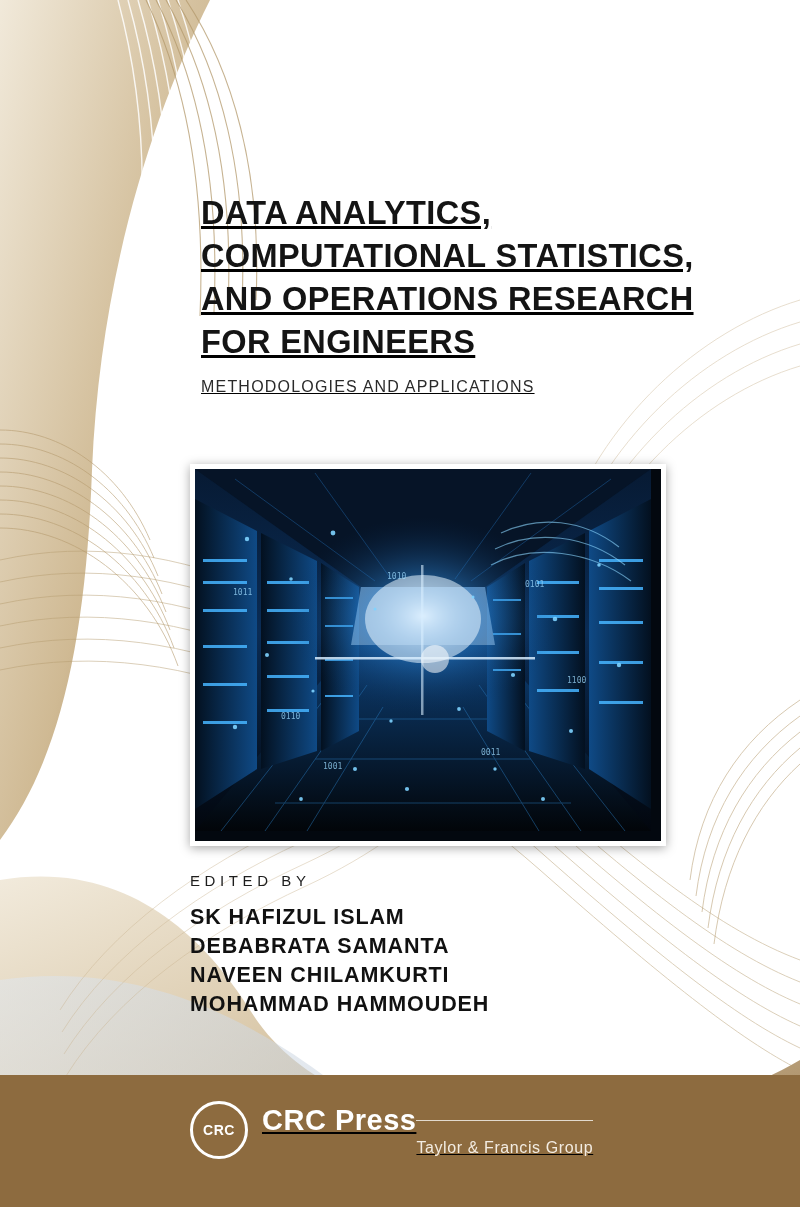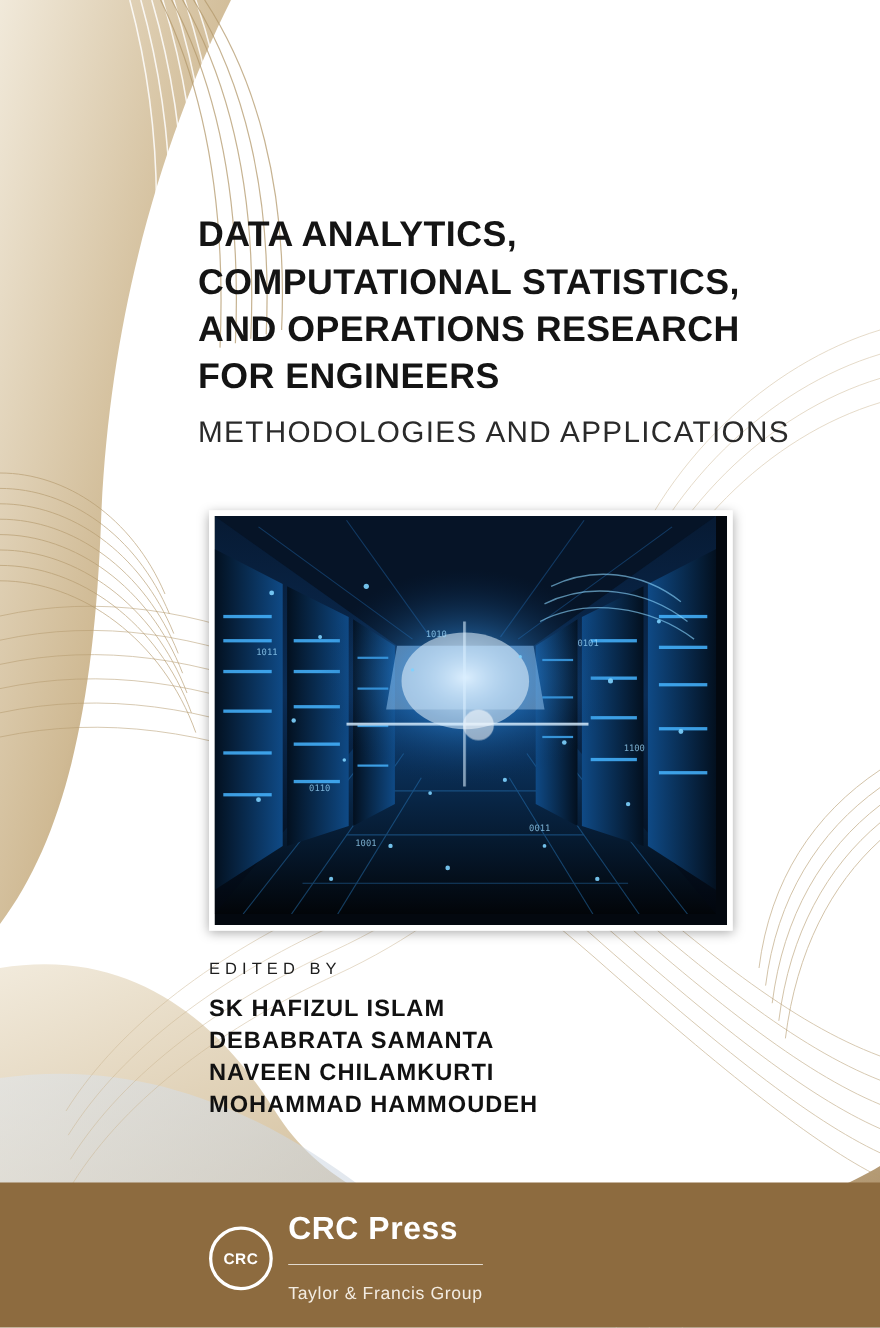--- a/index.html
+++ b/index.html
@@ -24,36 +24,37 @@
     position: absolute;
     inset: 0;
     width: 800px;
     height: 1207px;
     display: block;
   }
 
   
   .title-block {
     position: absolute;
-    left: 180px;
+    left: 201px;
     top: 192px;
     width: 560px;
     z-index: 5;
+    text-decoration: underline;
   }
   .title-line {
     font-size: 32.5px;
     line-height: 43px;
     font-weight: bold;
     letter-spacing: 0.4px;
     color: #141414;
     white-space: nowrap;
   }
   .subtitle {
     margin-top: 14px;
-    font-size: 27px;
+    font-size: 16px;
     letter-spacing: 1.2px;
     color: #2a2a2a;
     white-space: nowrap;
   }
 
   
   .photo-frame {
     position: absolute;
     left: 190px;
     top: 464px;
@@ -122,22 +123,22 @@
     display: flex;
     align-items: center;
     justify-content: center;
     color: #ffffff;
     font-size: 14px;
     font-weight: bold;
     letter-spacing: 0.5px;
   }
   .crc-text {
     display: flex;
-    flex-direction: column;
     justify-content: space-between;
+    text-decoration: underline;
   }
   .crc-name {
     color: #ffffff;
     font-size: 29px;
     font-weight: bold;
     letter-spacing: 0.5px;
     line-height: 32px;
   }
   .crc-group {
     color: #f3ece2;

